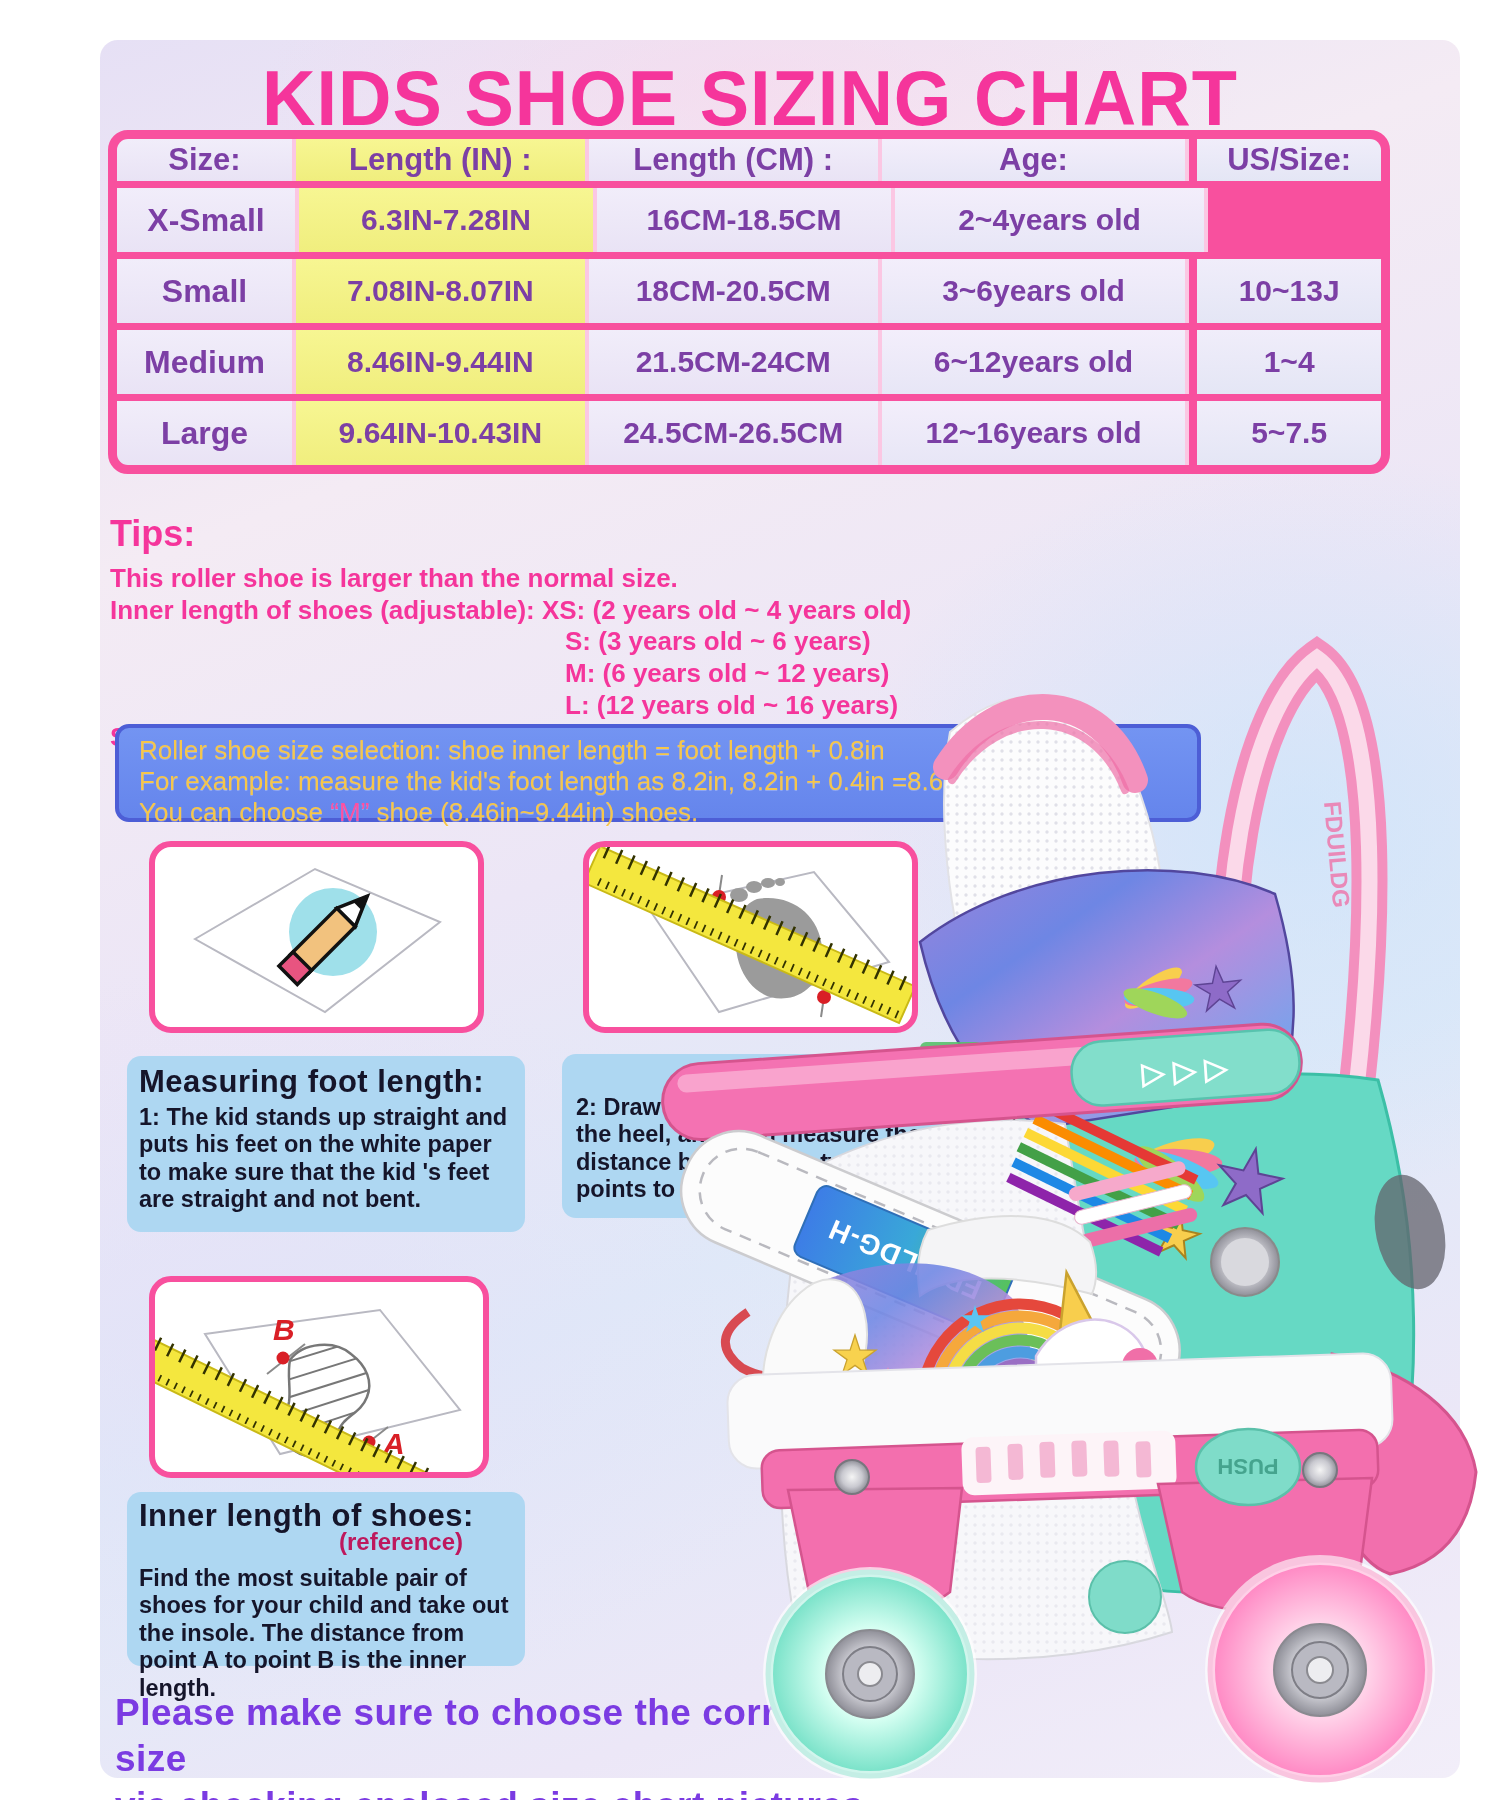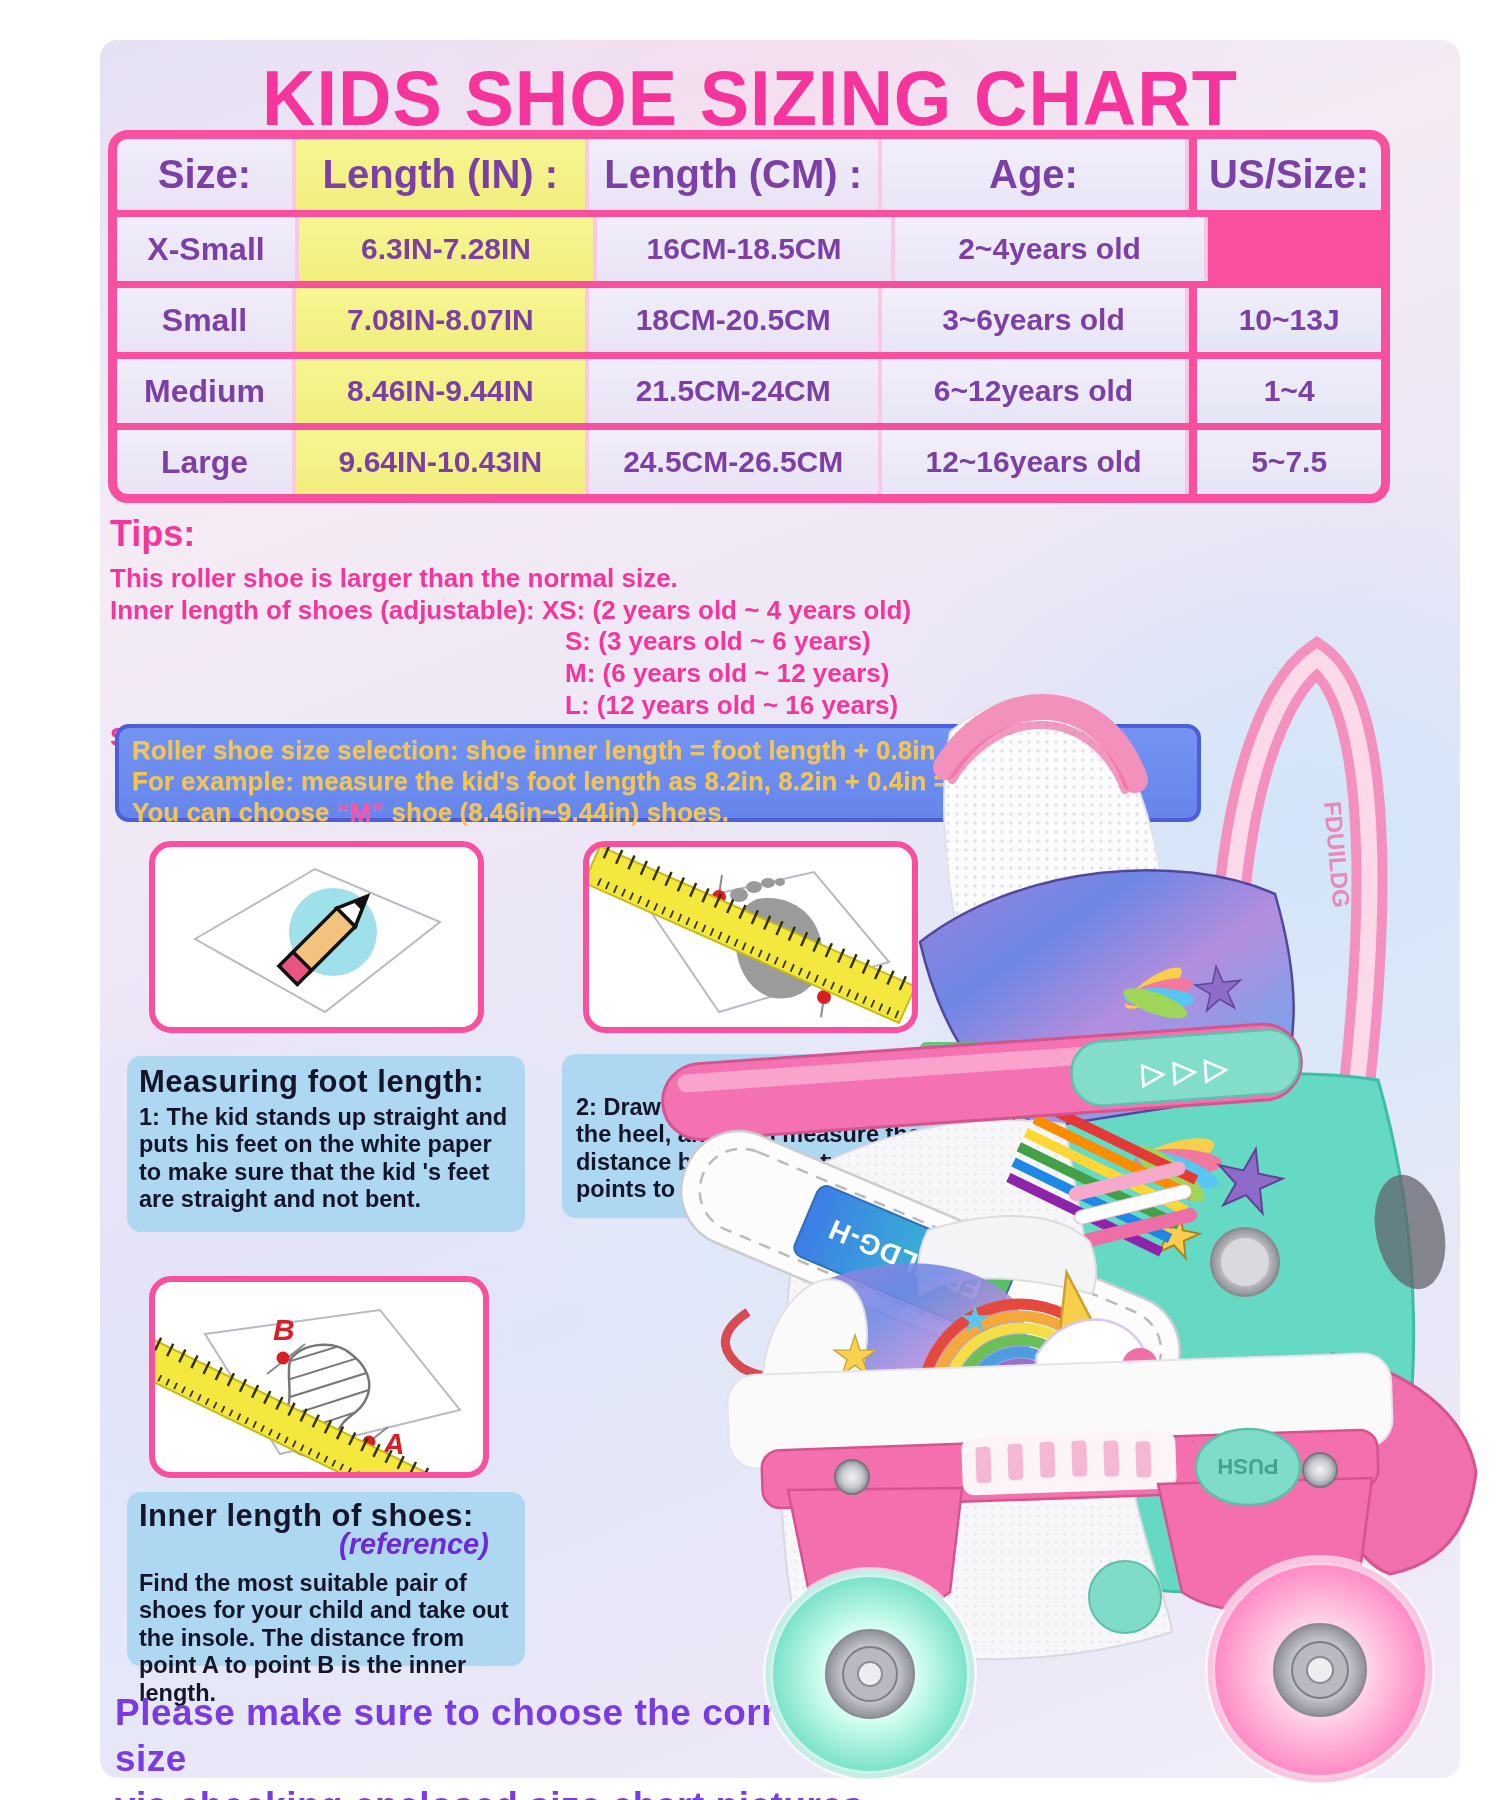--- a/index.html
+++ b/index.html
@@ -30,57 +30,57 @@
     border:9px solid #f8509e; border-radius:20px; overflow:hidden; background:#f8509e;
   }
   .srow { display:flex; }
   .hdiv { height:7px; background:#f8509e; }
   .vdiv { width:4px; background:#fbc7e3; }
   .cell {
     display:flex; align-items:center; justify-content:center;
     background:linear-gradient(180deg,#f1edfa 0%, #e9e3f5 100%);
     color:#7c3fa5; font-weight:bold; font-size:30px; height:64px;
   }
-  .srow.hdr .cell { height:71px; font-size:40px; }
+  .srow.hdr .cell { height:42px; font-size:31px; }
   .c0 { width:178px; font-size:32px; }
   .c1 { width:294px; background:linear-gradient(180deg,#f7f692,#f0ee7e); }
   .c2 { width:294px; }
   .c3 { width:309px; background:linear-gradient(180deg,#f3eefb 0%, #e7e6f6 100%); }
   .c4 { width:187px; background:linear-gradient(180deg,#f0edfa 0%, #e4e6f5 100%);margin-left:8px; }
 
   
   .tips { position:absolute; left:10px; top:450px; width:1290px; color:#f5359b; font-weight:bold;margin-top:23px; }
   .tips .h { font-size:36px; margin-bottom:8px; }
   .tips .l { font-size:26px; line-height:1.22; }
   .tips .indent { margin-left:455px; }
   .tips .center { margin-left:170px; }
 
   
   .selbox {
     position:absolute; left:15px; top:684px; width:1086px; height:98px;
     background:linear-gradient(180deg,#7394f2,#6585ec); border:4px solid #4d5ed6; border-radius:14px;
-    padding:7px 13px; color:#f6c64a; font-weight:bold; font-size:26px; line-height:1.2;
+    padding:7px 20px; color:#f6c64a; font-weight:normal; font-size:26px; line-height:1.2;
     text-shadow:0 1px 0 rgba(255,255,255,.25);
   }
   .selbox .m { color:#ff4fa0; }
 
   
   .illus { position:absolute; background:#ffffff; border:6px solid #f8509e; border-radius:22px; overflow:hidden; }
   .box1 { left:49px;  top:801px;  width:335px; height:192px; }
   .box2 { left:483px; top:801px;  width:335px; height:192px; }
   .box3 { left:49px;  top:1236px; width:340px; height:202px; }
 
   
   .panel { position:absolute; background:#aed7f2; border-radius:14px; color:#15152a; }
   .p1 { left:27px;  top:1016px; width:398px; height:176px; padding:8px 12px; }
   .p2 { left:462px; top:1014px; width:380px; height:164px; padding:36px 14px 8px; }
   .p3 { left:27px;  top:1452px; width:398px; height:174px; padding:6px 12px; }
   .panel .ph { font-size:31px; font-weight:bold; letter-spacing:.5px; }
   .panel .pt { font-size:23.5px; font-weight:bold; line-height:1.17; margin-top:4px; }
-  .ref { color:#6d28d9; font-size:29px; font-weight:bold; margin:-6px 0 -4px 200px;font-style:italic; }
+  .ref { color:#be185d; font-size:24px; font-weight:bold; margin:-6px 0 -4px 200px; }
 
   
   .footer {
     position:absolute; left:15px; top:1650px; width:760px;
     color:#7b3be2; font-weight:900; font-size:37px; line-height:1.25; letter-spacing:.5px;
   }
 
   
   .skate { position:absolute; left:620px; top:612px; width:860px; height:1185px; z-index:2; }
 </style>

